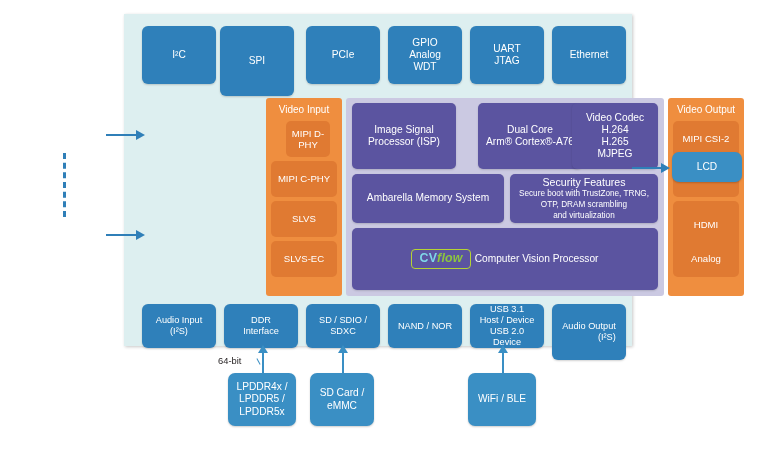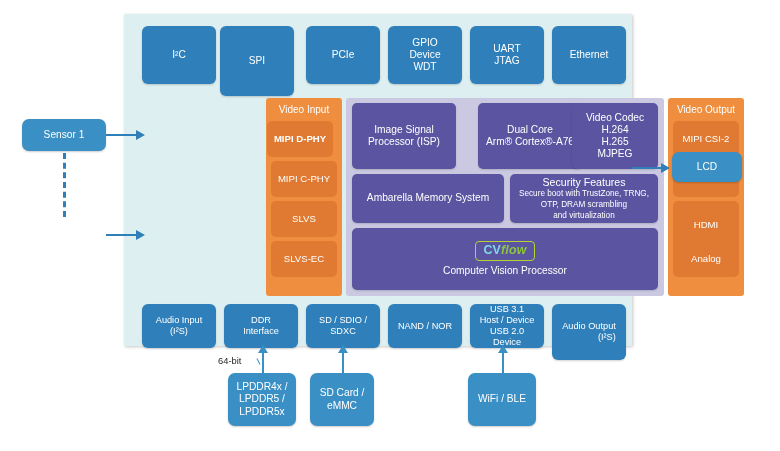--- a/index.html
+++ b/index.html
@@ -76,21 +76,21 @@
   .t-bot    { font-size: 9.2px; }
   .t-ext    { font-size: 10.2px; }
   .t-secttl { font-size: 10.6px; }
   .t-secbdy { font-size: 8.2px; }
 
   
   .sec-wrap { flex-direction: column; justify-content: center; gap: 1px; }
   .sec-body { line-height: 1.32; }
 
   
-  .cv-wrap { flex-direction: column; justify-content: center; gap: 4px; }
+  .cv-wrap { flex-direction: row; justify-content: center; gap: 4px; }
   .cv-logo {
     border: 1.4px solid #b5d334;
     border-radius: 4px;
     padding: 1px 7px 2px 7px;
     font-size: 12.4px;
     font-style: italic;
     font-weight: bold;
     letter-spacing: 0.2px;
   }
   .cv-cv   { color: #7fd7e8; font-style: normal; }
@@ -139,29 +139,29 @@
 <body>
 
 <div id="stage">
 
   <div id="chip">
 
     <div class="blk blue t-top" style="left:18px;  top:12px; width:74px;  height:58px;">I²C</div>
     <div class="blk blue t-top" style="left:96px; top:12px; width:74px;  height:70px;">SPI</div>
     <div class="blk blue t-top" style="left:182px; top:12px; width:74px;  height:58px;">PCIe</div>
     <div class="blk blue t-top" style="left:264px; top:12px; width:74px;  height:58px;">GPIO
-Device
+Analog
 WDT</div>
     <div class="blk blue t-top" style="left:346px; top:12px; width:74px;  height:58px;">UART
 JTAG</div>
     <div class="blk blue t-top" style="left:428px; top:12px; width:74px;  height:58px;">Ethernet</div>
 
     <div class="orange-col" id="col-in">
       <div class="col-title">Video Input</div>
-      <div class="blk orange-sub t-sub" style="left:1px; top:23px;  width:66px; height:36px;font-weight:bold;">MIPI D-PHY</div>
+      <div class="blk orange-sub t-sub" style="left:20px; top:23px;  width:44px; height:36px;">MIPI D-PHY</div>
       <div class="blk orange-sub t-sub" style="left:5px; top:63px;  width:66px; height:36px;">MIPI C-PHY</div>
       <div class="blk orange-sub t-sub" style="left:5px; top:103px; width:66px; height:36px;">SLVS</div>
       <div class="blk orange-sub t-sub" style="left:5px; top:143px; width:66px; height:36px;">SLVS-EC</div>
     </div>
 
     <div id="purple-pane">
       <div class="blk purple t-pur" style="left:6px;   top:5px;  width:104px; height:66px;">Image Signal
 Processor (ISP)</div>
       <div class="blk purple t-pur" style="left:116px; top:5px;  width:104px; height:66px;margin-left:16px;">Dual Core
 Arm® Cortex®-A76</div>
@@ -201,21 +201,20 @@
 SDXC</div>
     <div class="blk blue t-bot" style="left:264px; top:290px; width:74px; height:44px;">NAND / NOR</div>
     <div class="blk blue t-bot" style="left:346px; top:290px; width:74px; height:44px;">USB 3.1
 Host / Device
 USB 2.0
 Device</div>
     <div class="blk blue t-bot" style="left:428px; top:290px; width:74px; height:56px;text-align:right;">Audio Output
 (I²S)</div>
   </div>
 
-  <div class="blk blue-ext t-ext" style="left:22px; top:119px; width:84px; height:32px;">Sensor 1</div>
 
   <div class="dashed-v" style="left:63px; top:153px; height:64px;"></div>
 
   <div class="line hline" style="left:106px; top:134px; width:32px;"></div>
   <div class="arrow-r" style="left:136px; top:130px;"></div>
 
   <div class="line hline" style="left:106px; top:234px; width:32px;"></div>
   <div class="arrow-r" style="left:136px; top:230px;"></div>
 
   <div class="line hline" style="left:632px; top:167px; width:32px;"></div>

